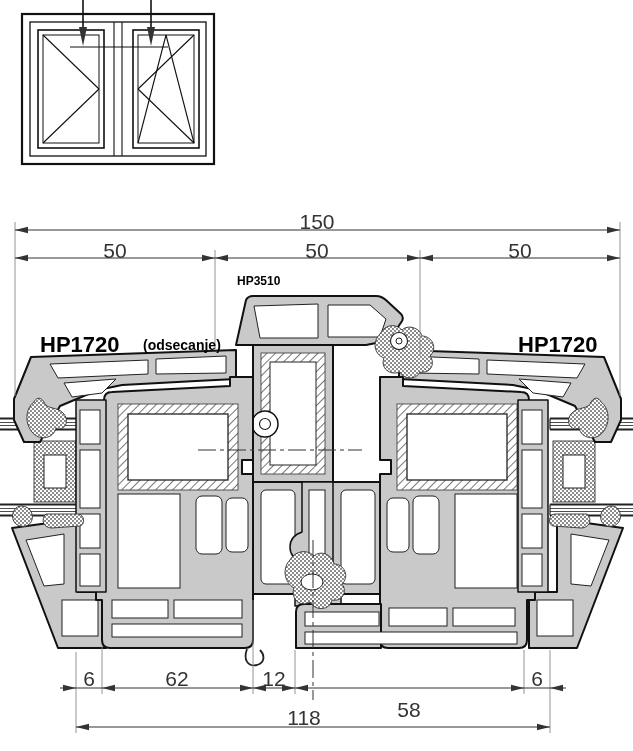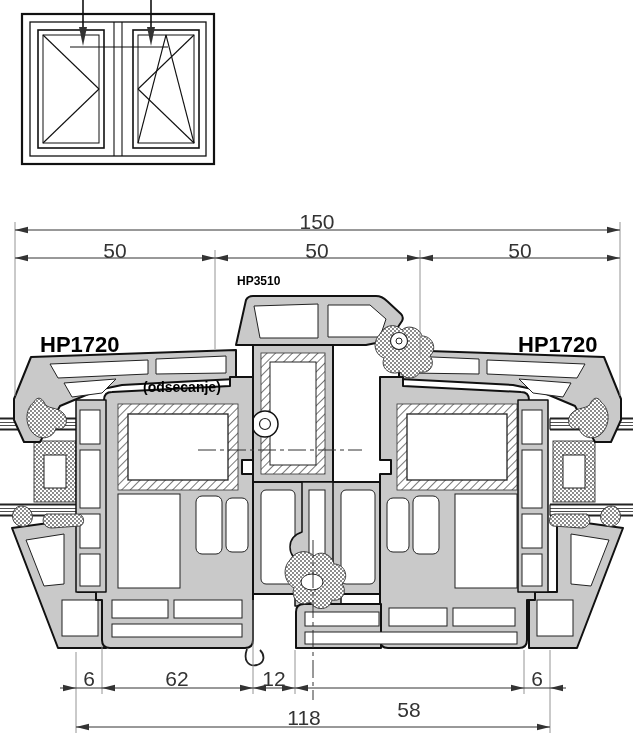--- a/index.html
+++ b/index.html
@@ -7,21 +7,21 @@
   }
   html,body{margin:0;padding:0;background:var(--background);}
   .stage{position:relative;width:633px;height:751px;background:var(--background);
          font-family:"Liberation Sans", sans-serif;overflow:hidden;}
   .stage svg{position:absolute;left:0;top:0;}
   .dim{position:absolute;transform:translateX(-50%);font-size:21px;color:var(--dim-color);
        white-space:nowrap;line-height:1;}
   .lbl{position:absolute;font-weight:bold;color:#000;white-space:nowrap;line-height:1;}
   .lbl-big{font-size:22px;}
   .lbl-mid{font-size:12px;}
-  .lbl-small{font-size:14px;margin-top:42px;}
+  .lbl-small{font-size:14px;}
   
   .al{fill:var(--profile-fill);stroke:var(--line);stroke-width:2;stroke-linejoin:round;}
   .al15{fill:var(--profile-fill);stroke:var(--line);stroke-width:1.5;stroke-linejoin:round;}
   .wh{fill:#fff;stroke:#222;stroke-width:1;}
   .wh2{fill:#fff;stroke:#222;stroke-width:1.3;}
   .pat{fill:url(#hat);stroke:#333;stroke-width:.8;}
   .dotf{fill:url(#dot);stroke:#333;stroke-width:.9;}
   .dl{stroke:var(--dim-color);stroke-width:1;fill:none;}
   .ar{fill:var(--dim-color);stroke:none;}
   .ext{stroke:#888;stroke-width:.9;fill:none;}

